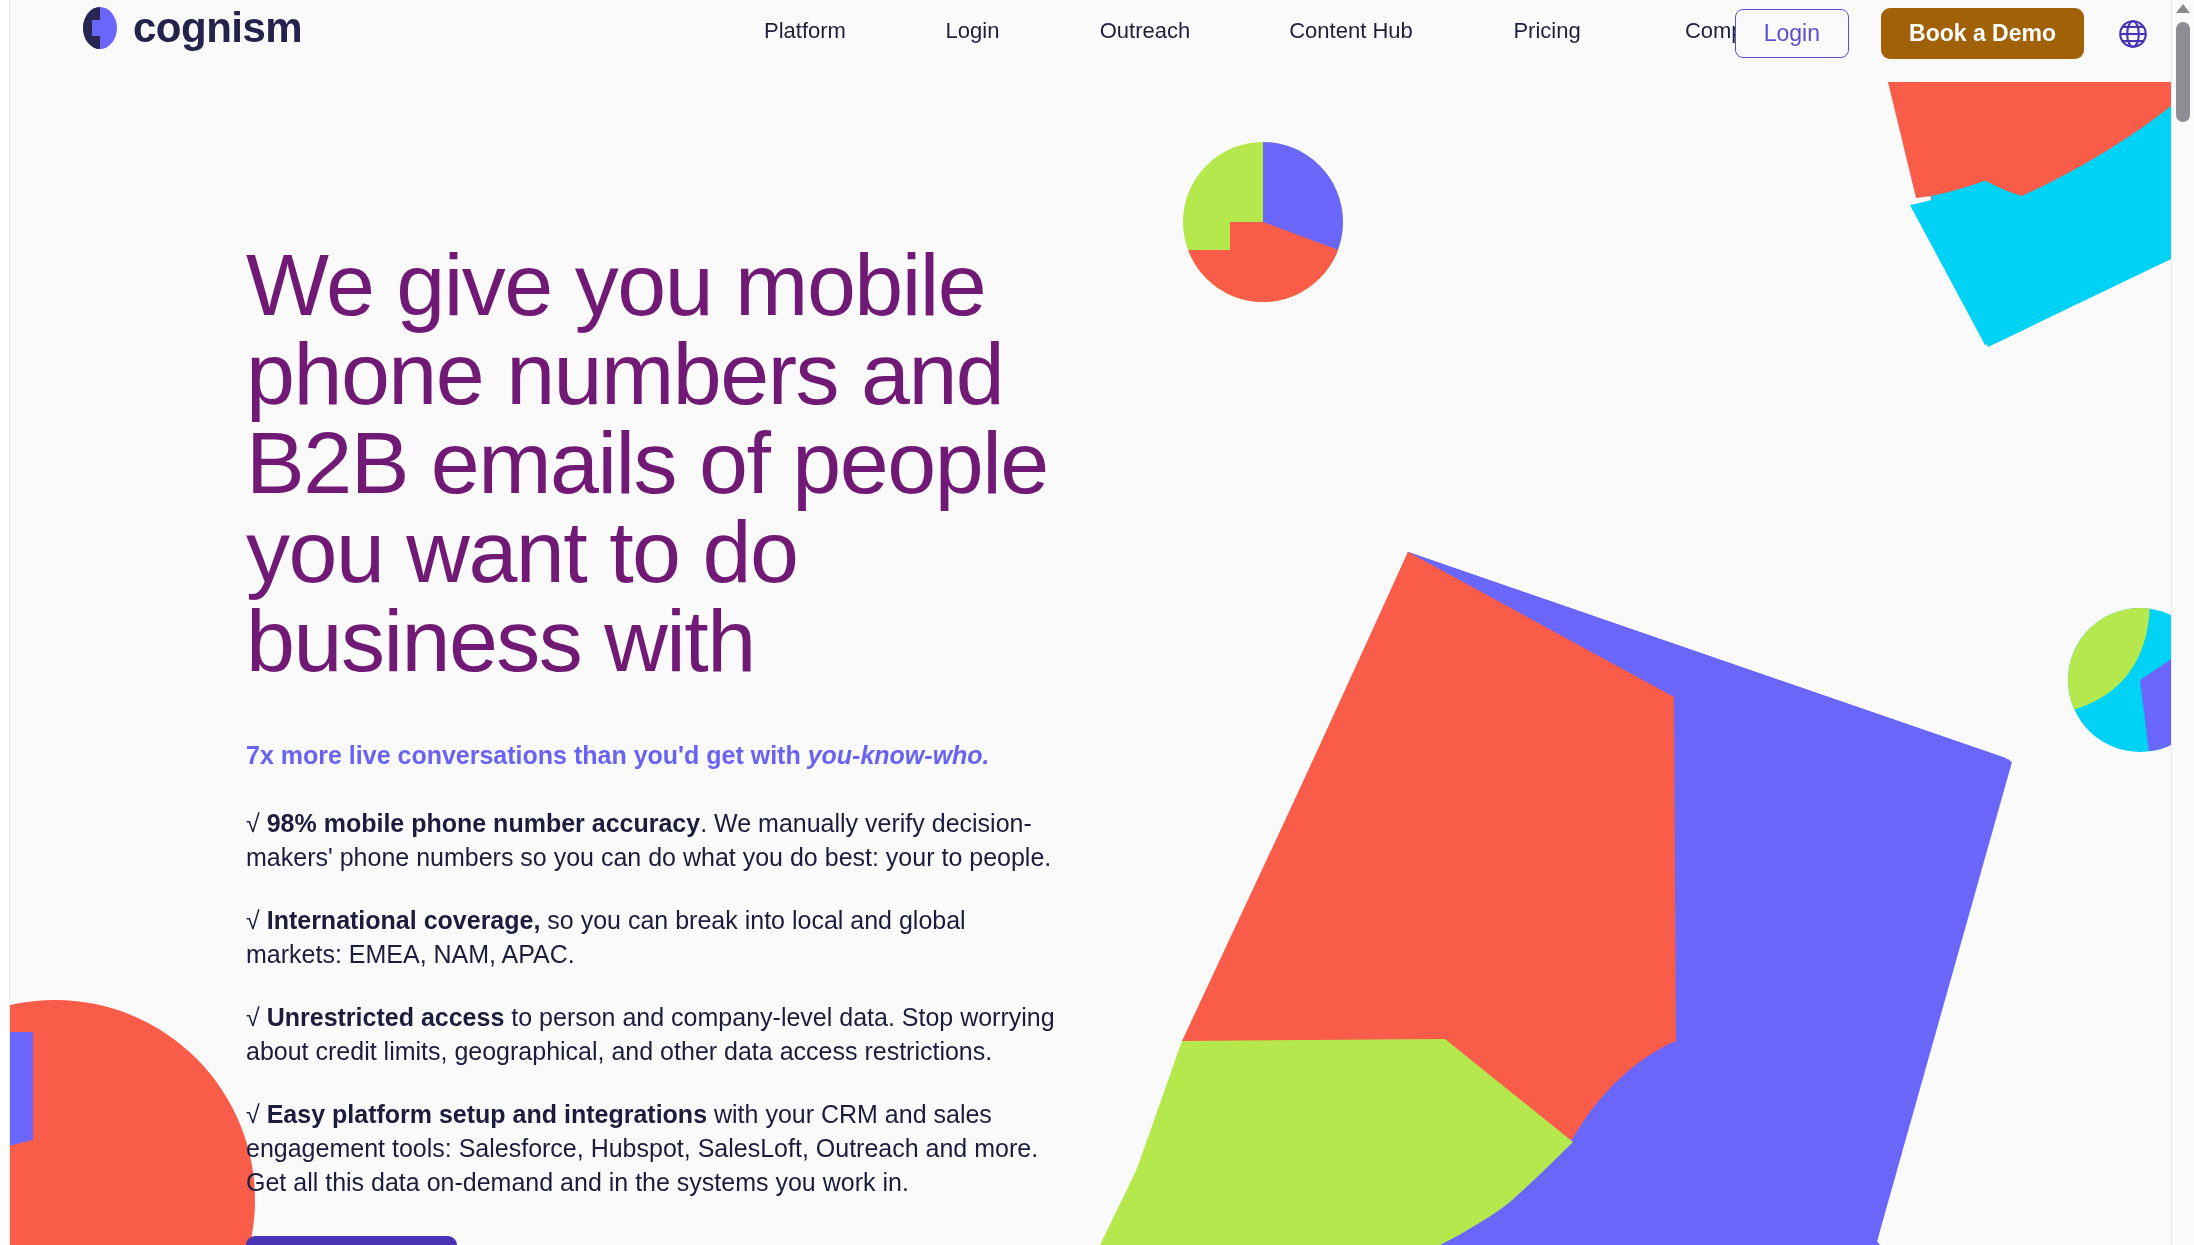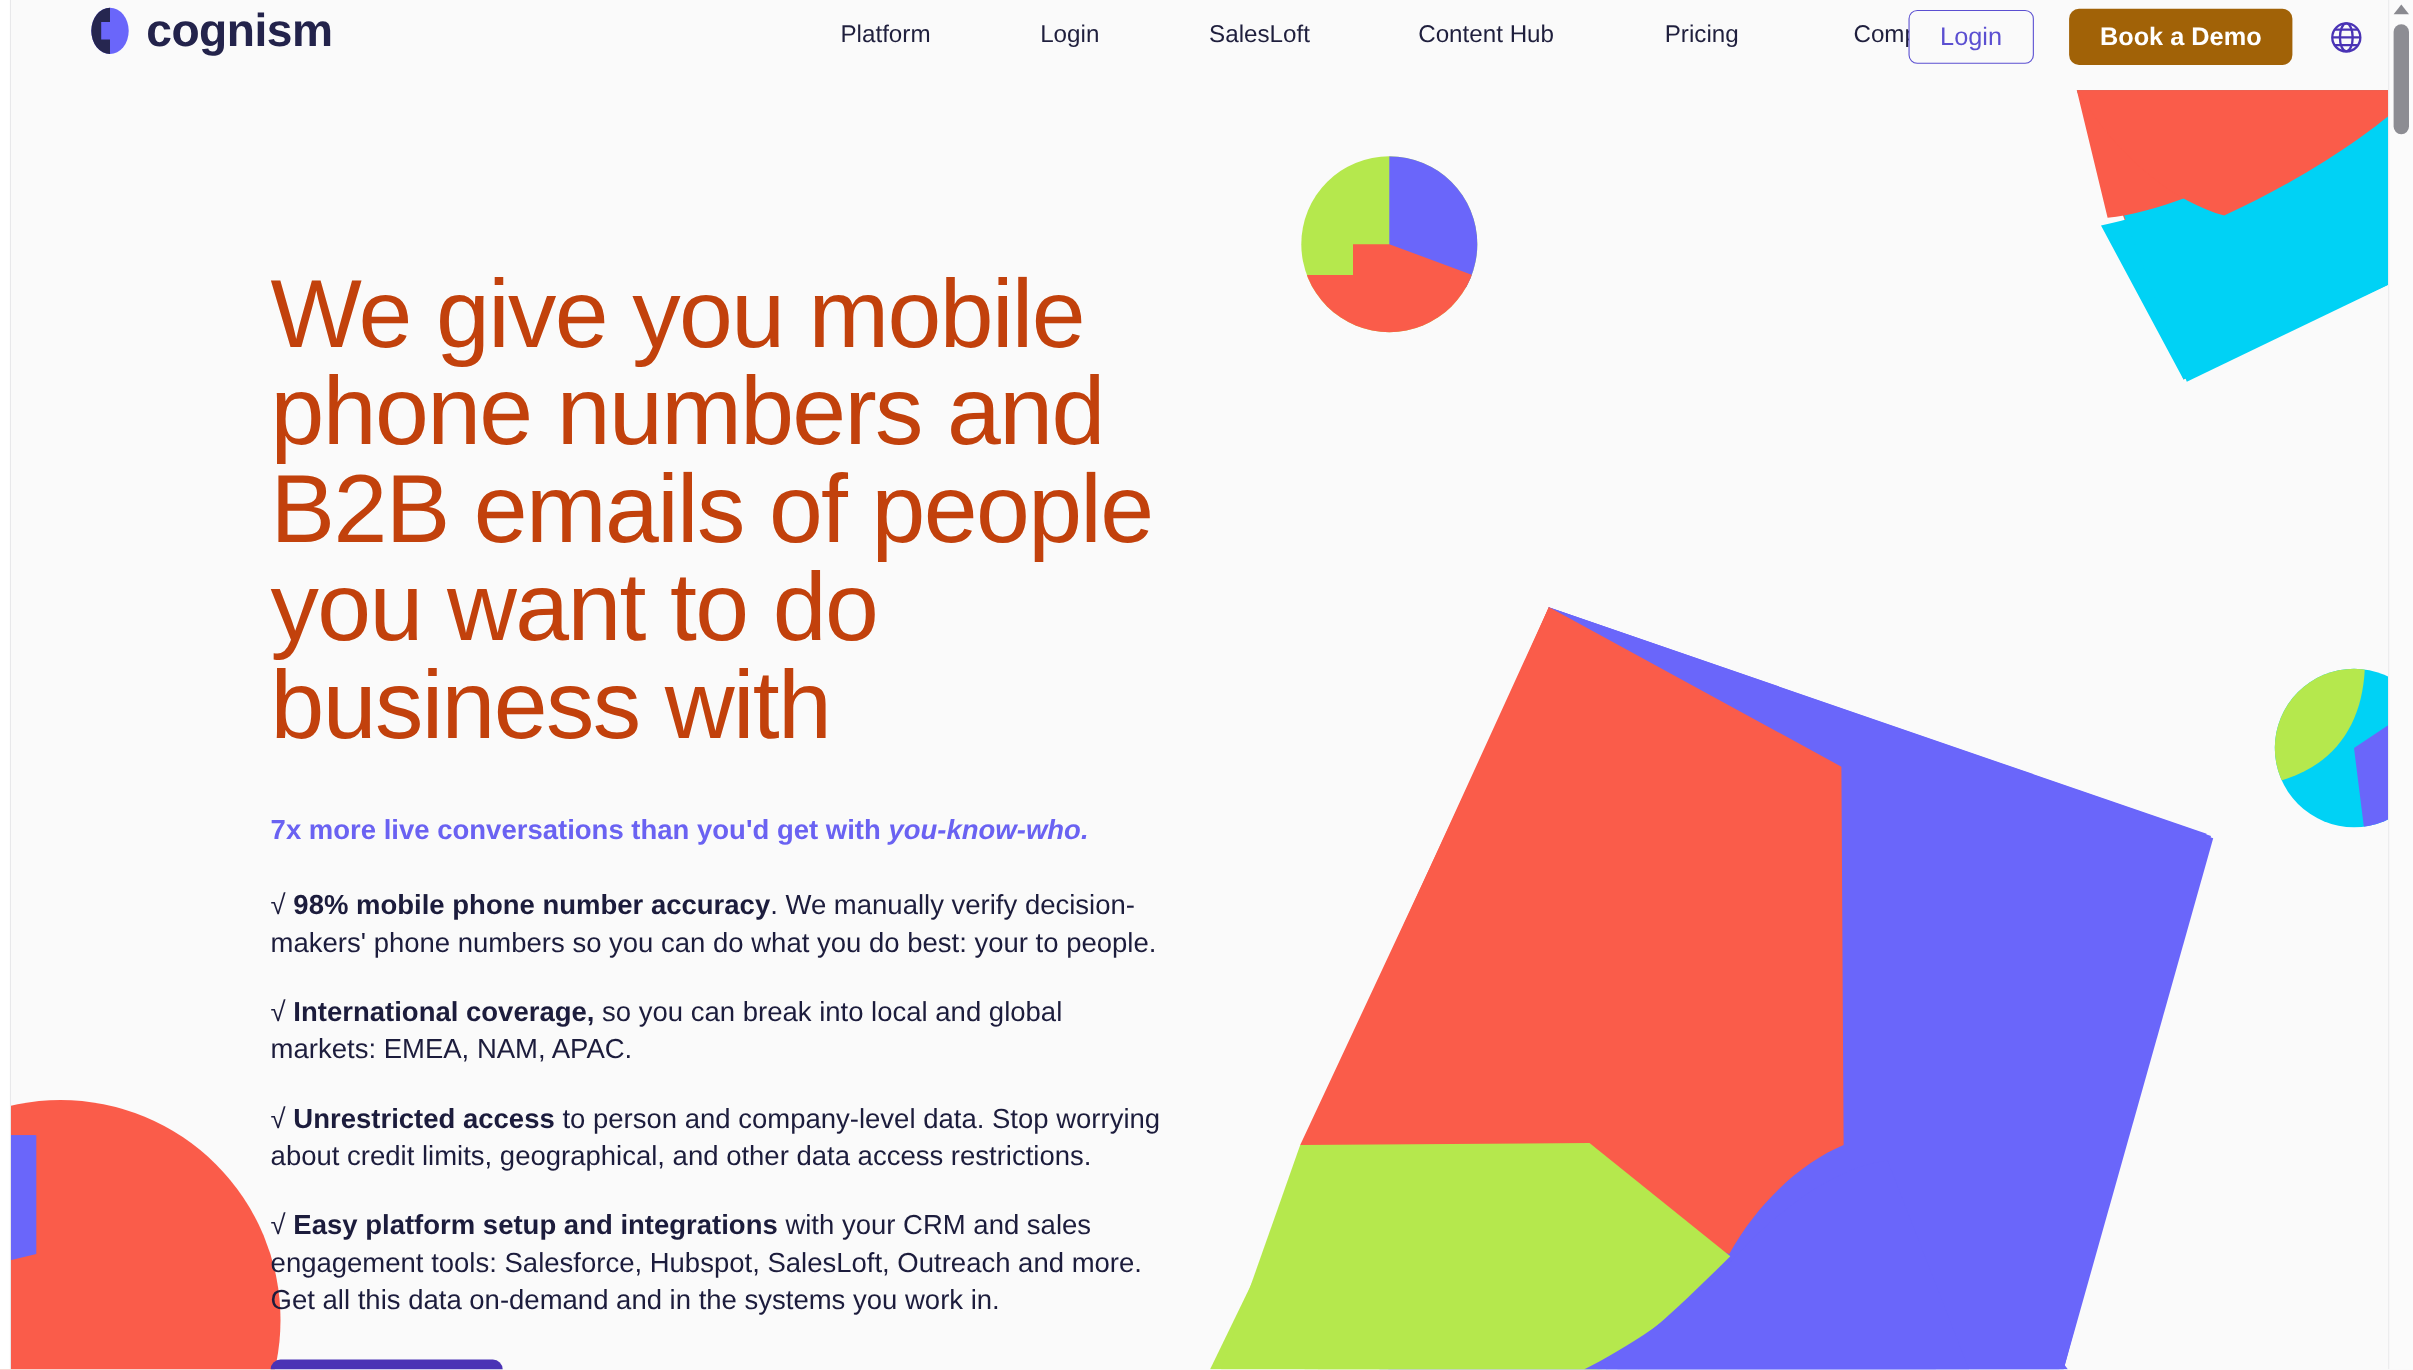--- a/index.html
+++ b/index.html
@@ -135,21 +135,21 @@
     position: absolute;
     left: 246px;
     top: 240px;
     width: 820px;
     z-index: 5;
   }
   .hero-title {
     font-size: 88px;
     line-height: 89px;
     font-weight: 300;
-    color: #c2410c;
+    color: #701a75;
     letter-spacing: -1.5px;
     margin: 0;
     white-space: pre-line;
   }
   .hero-kicker {
     margin-top: 54px;
     font-size: 25px;
     font-weight: 700;
     color: #6a62f2;
     line-height: 1.3;
@@ -336,21 +336,21 @@
           <ellipse cx="20" cy="22" rx="17" ry="21" fill="#6a66fa"></ellipse>
           <path d="M20 1 A17 21 0 0 0 20 43 L20 30 L12 30 L12 14 L20 14 Z" fill="#262650"></path>
         </svg>
       </span>
       <span class="brand-name">cognism</span>
     </div>
 
     <div class="nav">
       <span class="nav-item" style="width:190px;text-align:center;">Platform</span>
       <span class="nav-item" style="width:145px;text-align:center;">Login</span>
-      <span class="nav-item" style="width:200px;text-align:center;">SalesLoft</span>
+      <span class="nav-item" style="width:200px;text-align:center;">Outreach</span>
       <span class="nav-item" style="width:212px;text-align:center;">Content Hub</span>
       <span class="nav-item" style="width:180px;text-align:center;">Pricing</span>
       <span class="nav-item" style="width:190px;text-align:center;">Company</span>
     </div>
 
     <div class="nav-actions">
       <button class="btn-login">Login</button>
       <button class="btn-demo">Book a Demo</button>
       <span>
         <svg class="globe" viewBox="0 0 24 24" fill="none" stroke="#4a33b5" stroke-width="1.5" xmlns="http://www.w3.org/2000/svg">

